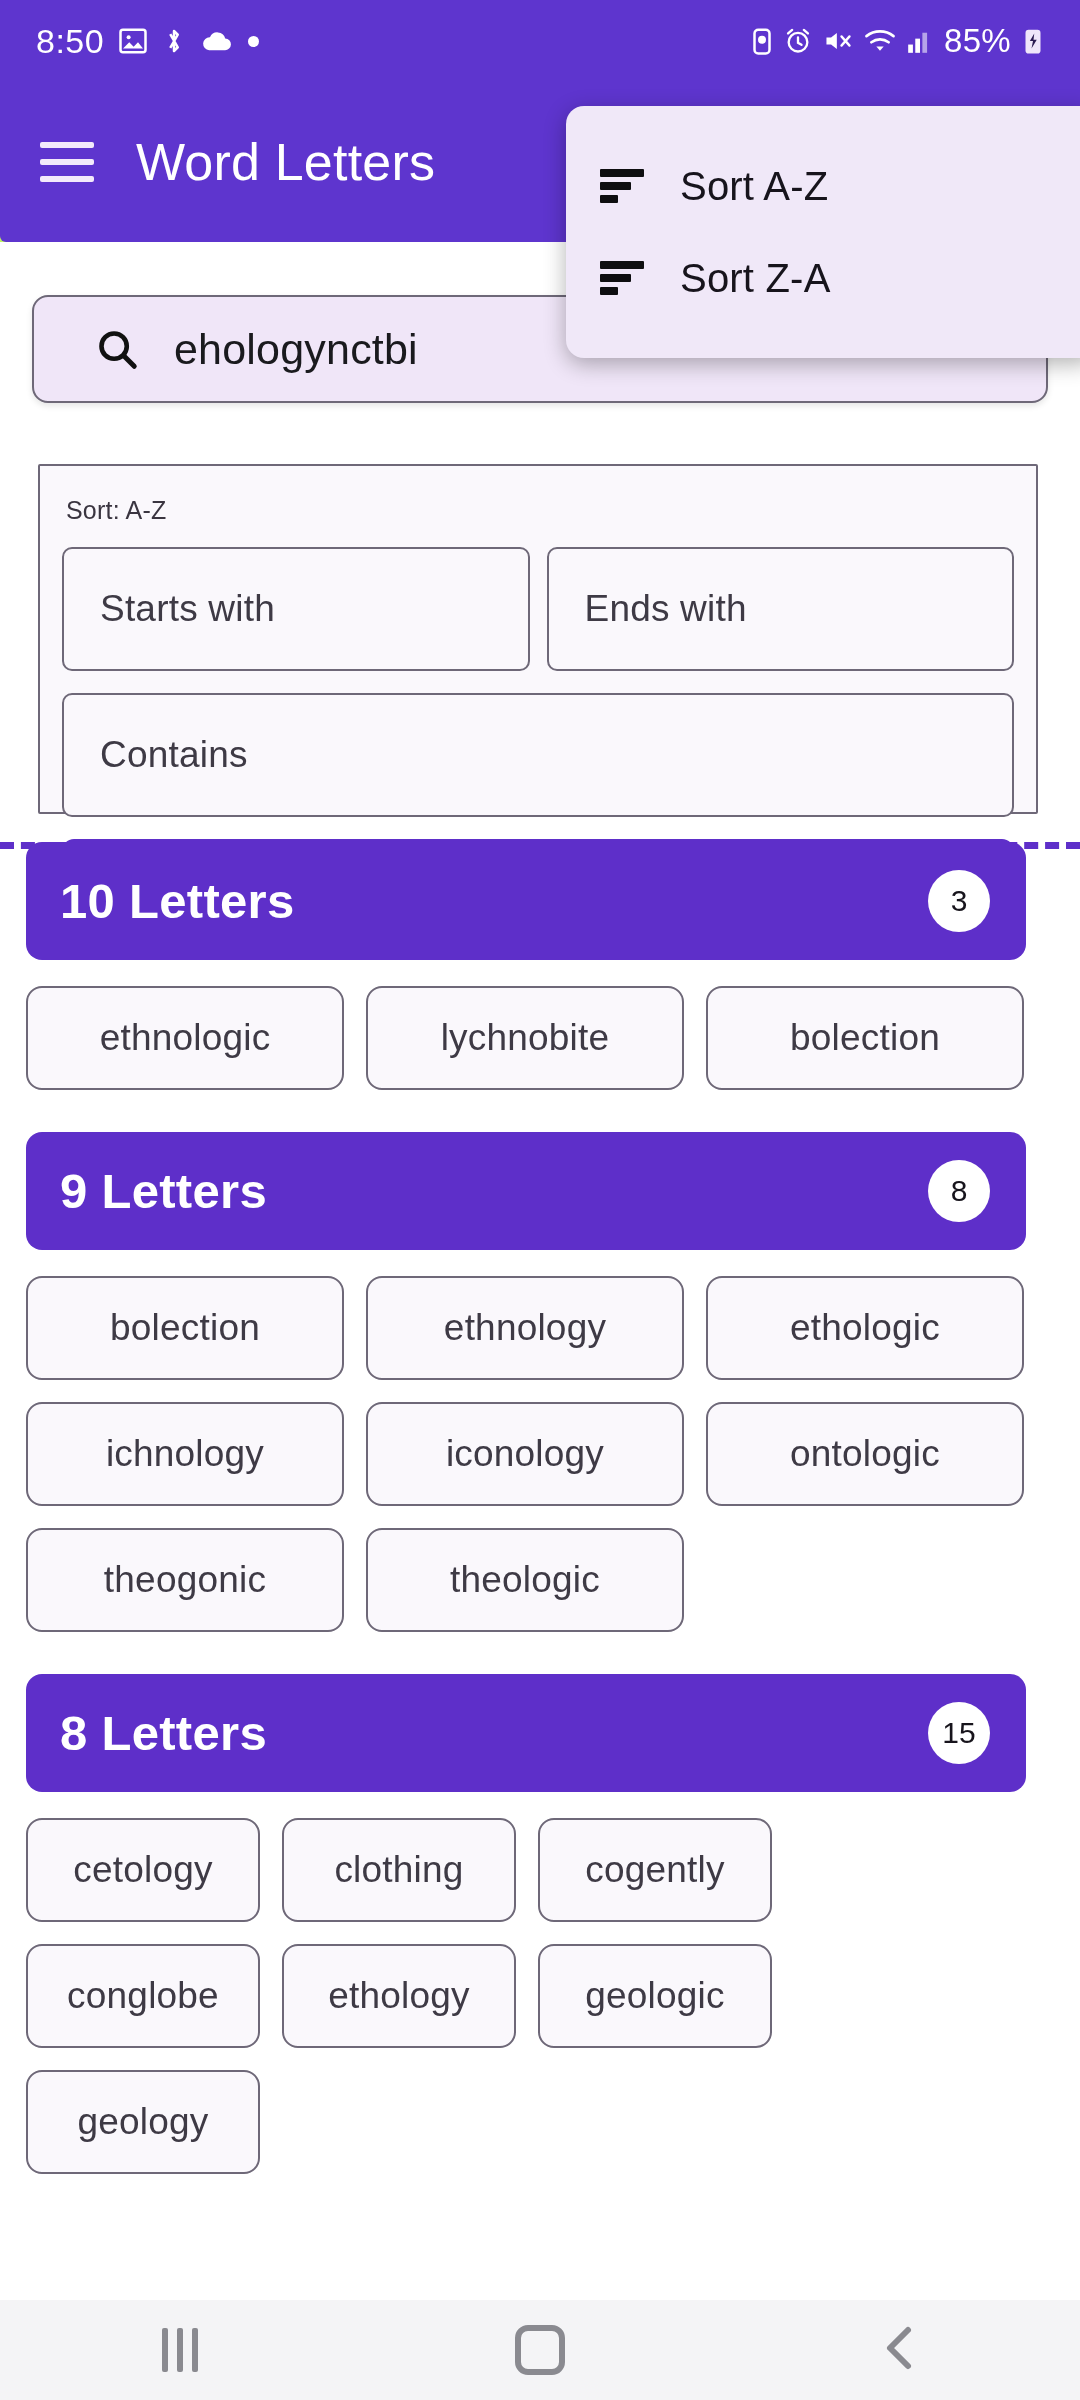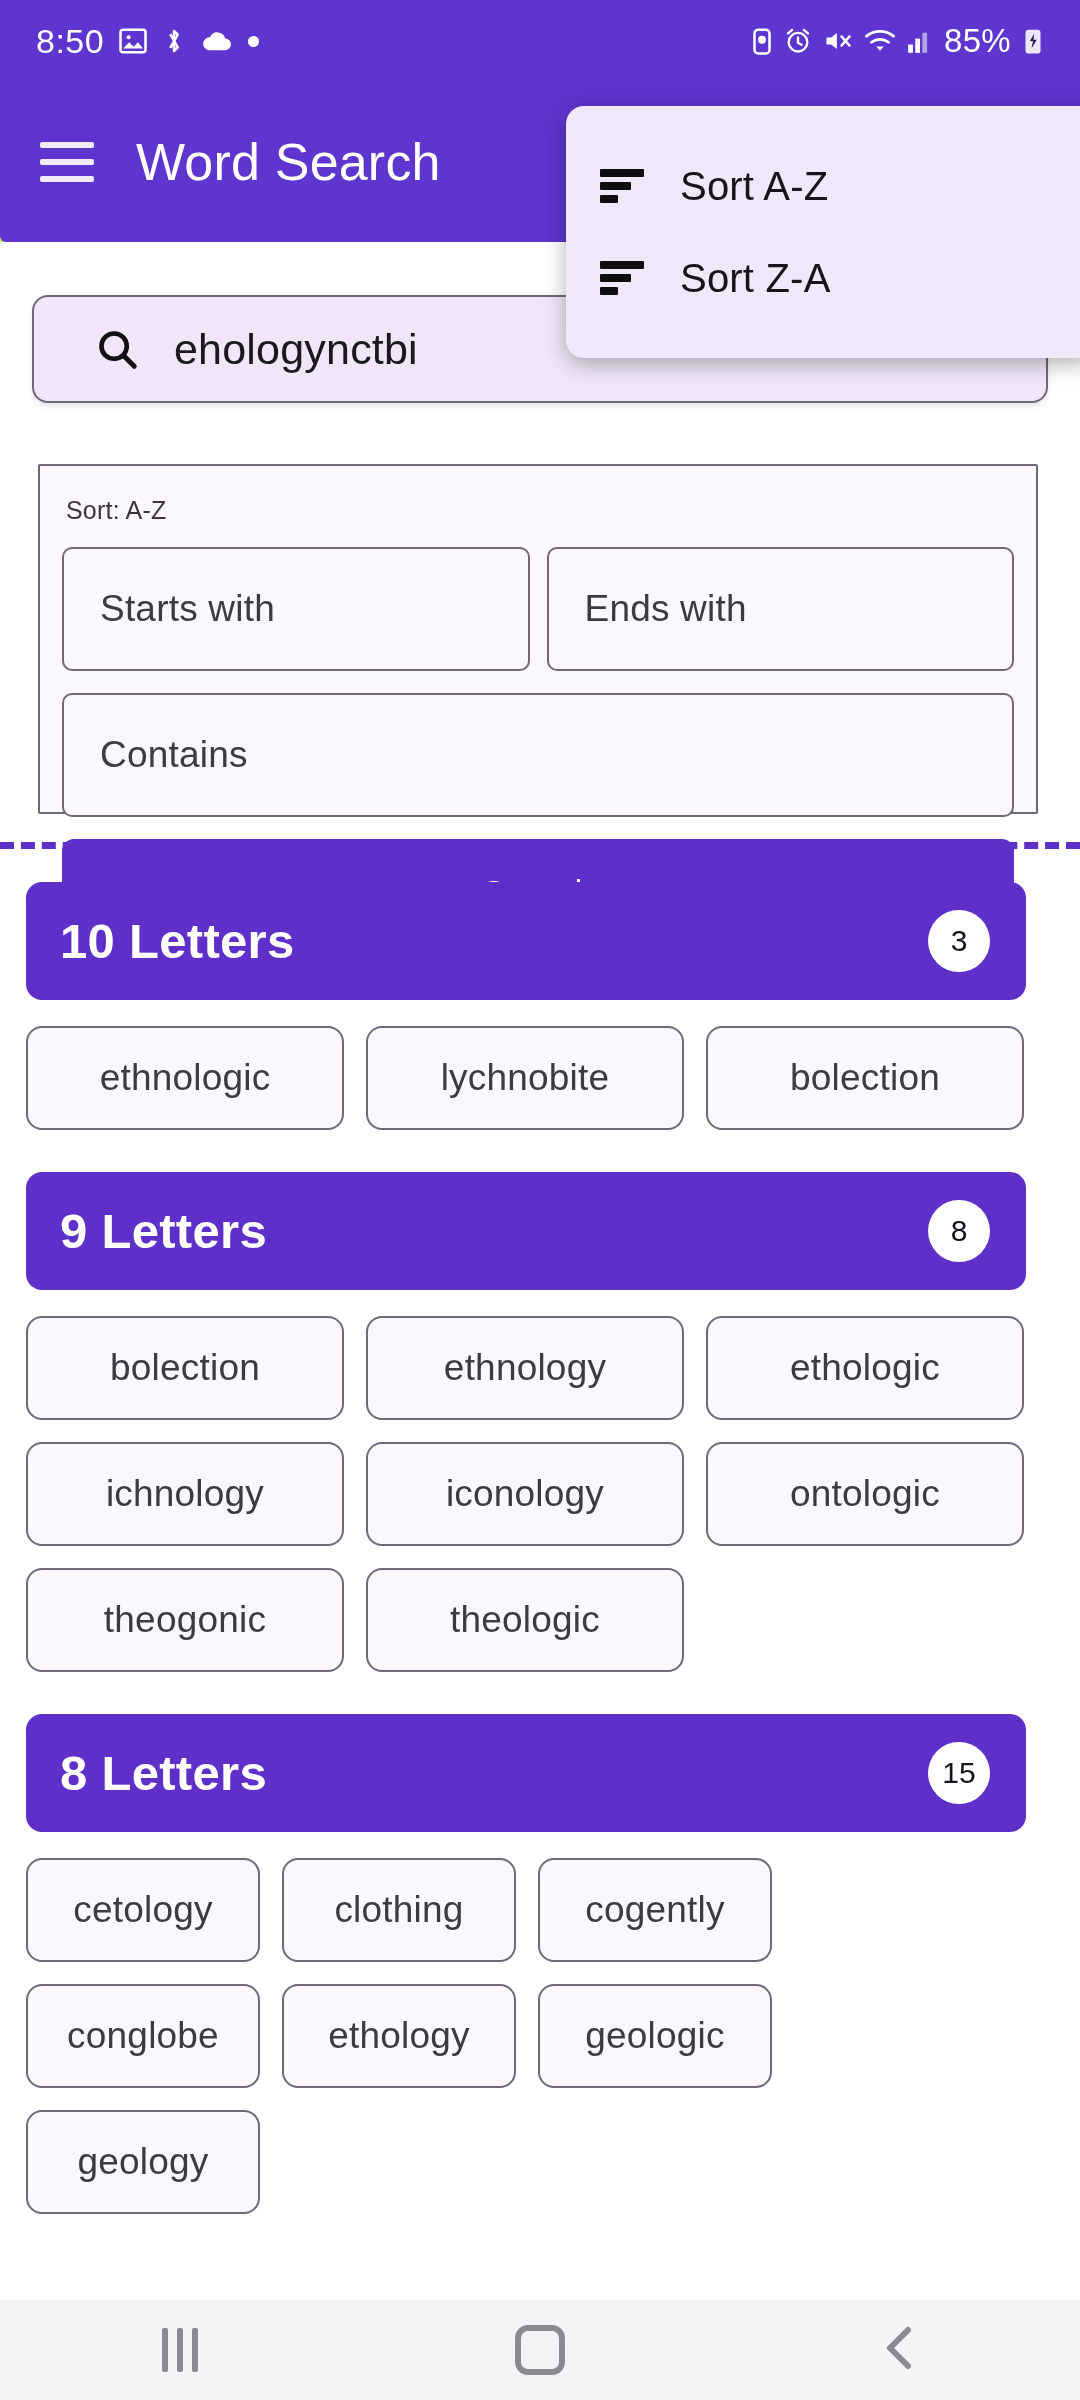--- a/index.html
+++ b/index.html
@@ -92,21 +92,21 @@
     letter-spacing: .3px;
   }
 
   
   .divider {
     position: absolute; top: 600px; left: 0; width: 1080px; height: 0;
     border-top: 7px dashed #5E2FC9;
   }
 
   
-  .sections { position: absolute; top: 640px; left: 0; width: 1052px; }
+  .sections { position: absolute; top: 600px; left: 0; width: 1052px; }
   .section { margin-bottom: 0; }
   .sec-head {
     margin: 0 26px; height: 118px; background: #5E2FC9; border-radius: 16px;
     display: flex; align-items: center; justify-content: space-between;
     padding: 0 36px 0 34px; cursor: pointer;
   }
   .sec-title { color: #ffffff; font-size: 49px; font-weight: bold; letter-spacing: .3px; }
   .sec-badge {
     min-width: 62px; height: 62px; padding: 0 12px; border-radius: 31px;
     background: #ffffff; color: #17141C; font-size: 30px;
@@ -204,21 +204,21 @@
       </span>
     </div>
   </div>
 
   <div class="appbar">
     <div class="hamburger">
       <span></span>
         <span></span>
         <span></span>
     </div>
-    <div class="app-title">Word Search</div>
+    <div class="app-title">Word Letters</div>
   </div>
 
   <div class="sort-menu">
     <div class="sort-item">
       <span class="sort-ico">
           <i></i>
           <i></i>
           <i></i>
         </span>
       <span class="sort-label">Sort A-Z</span>

